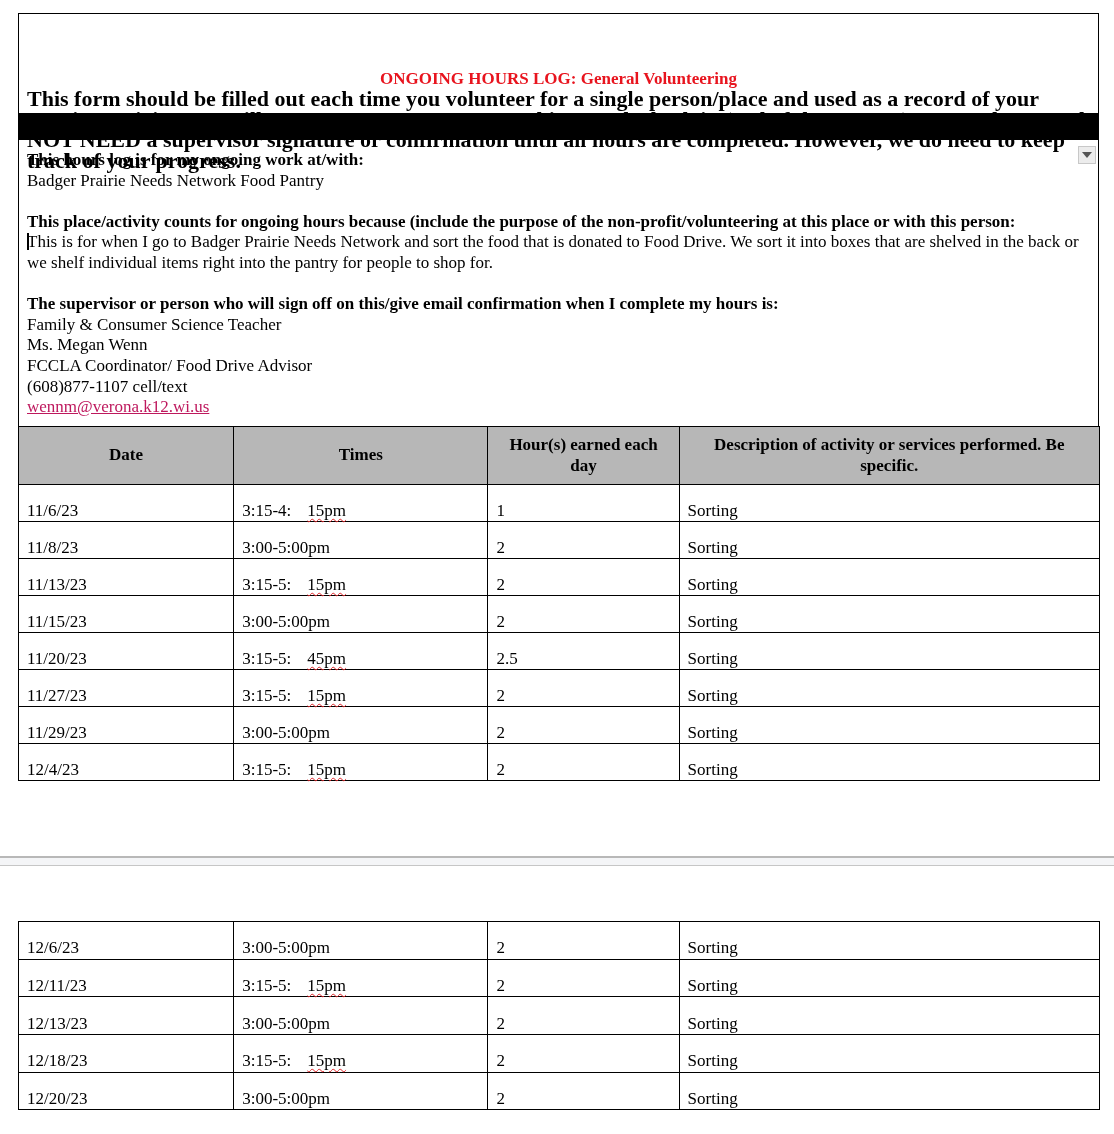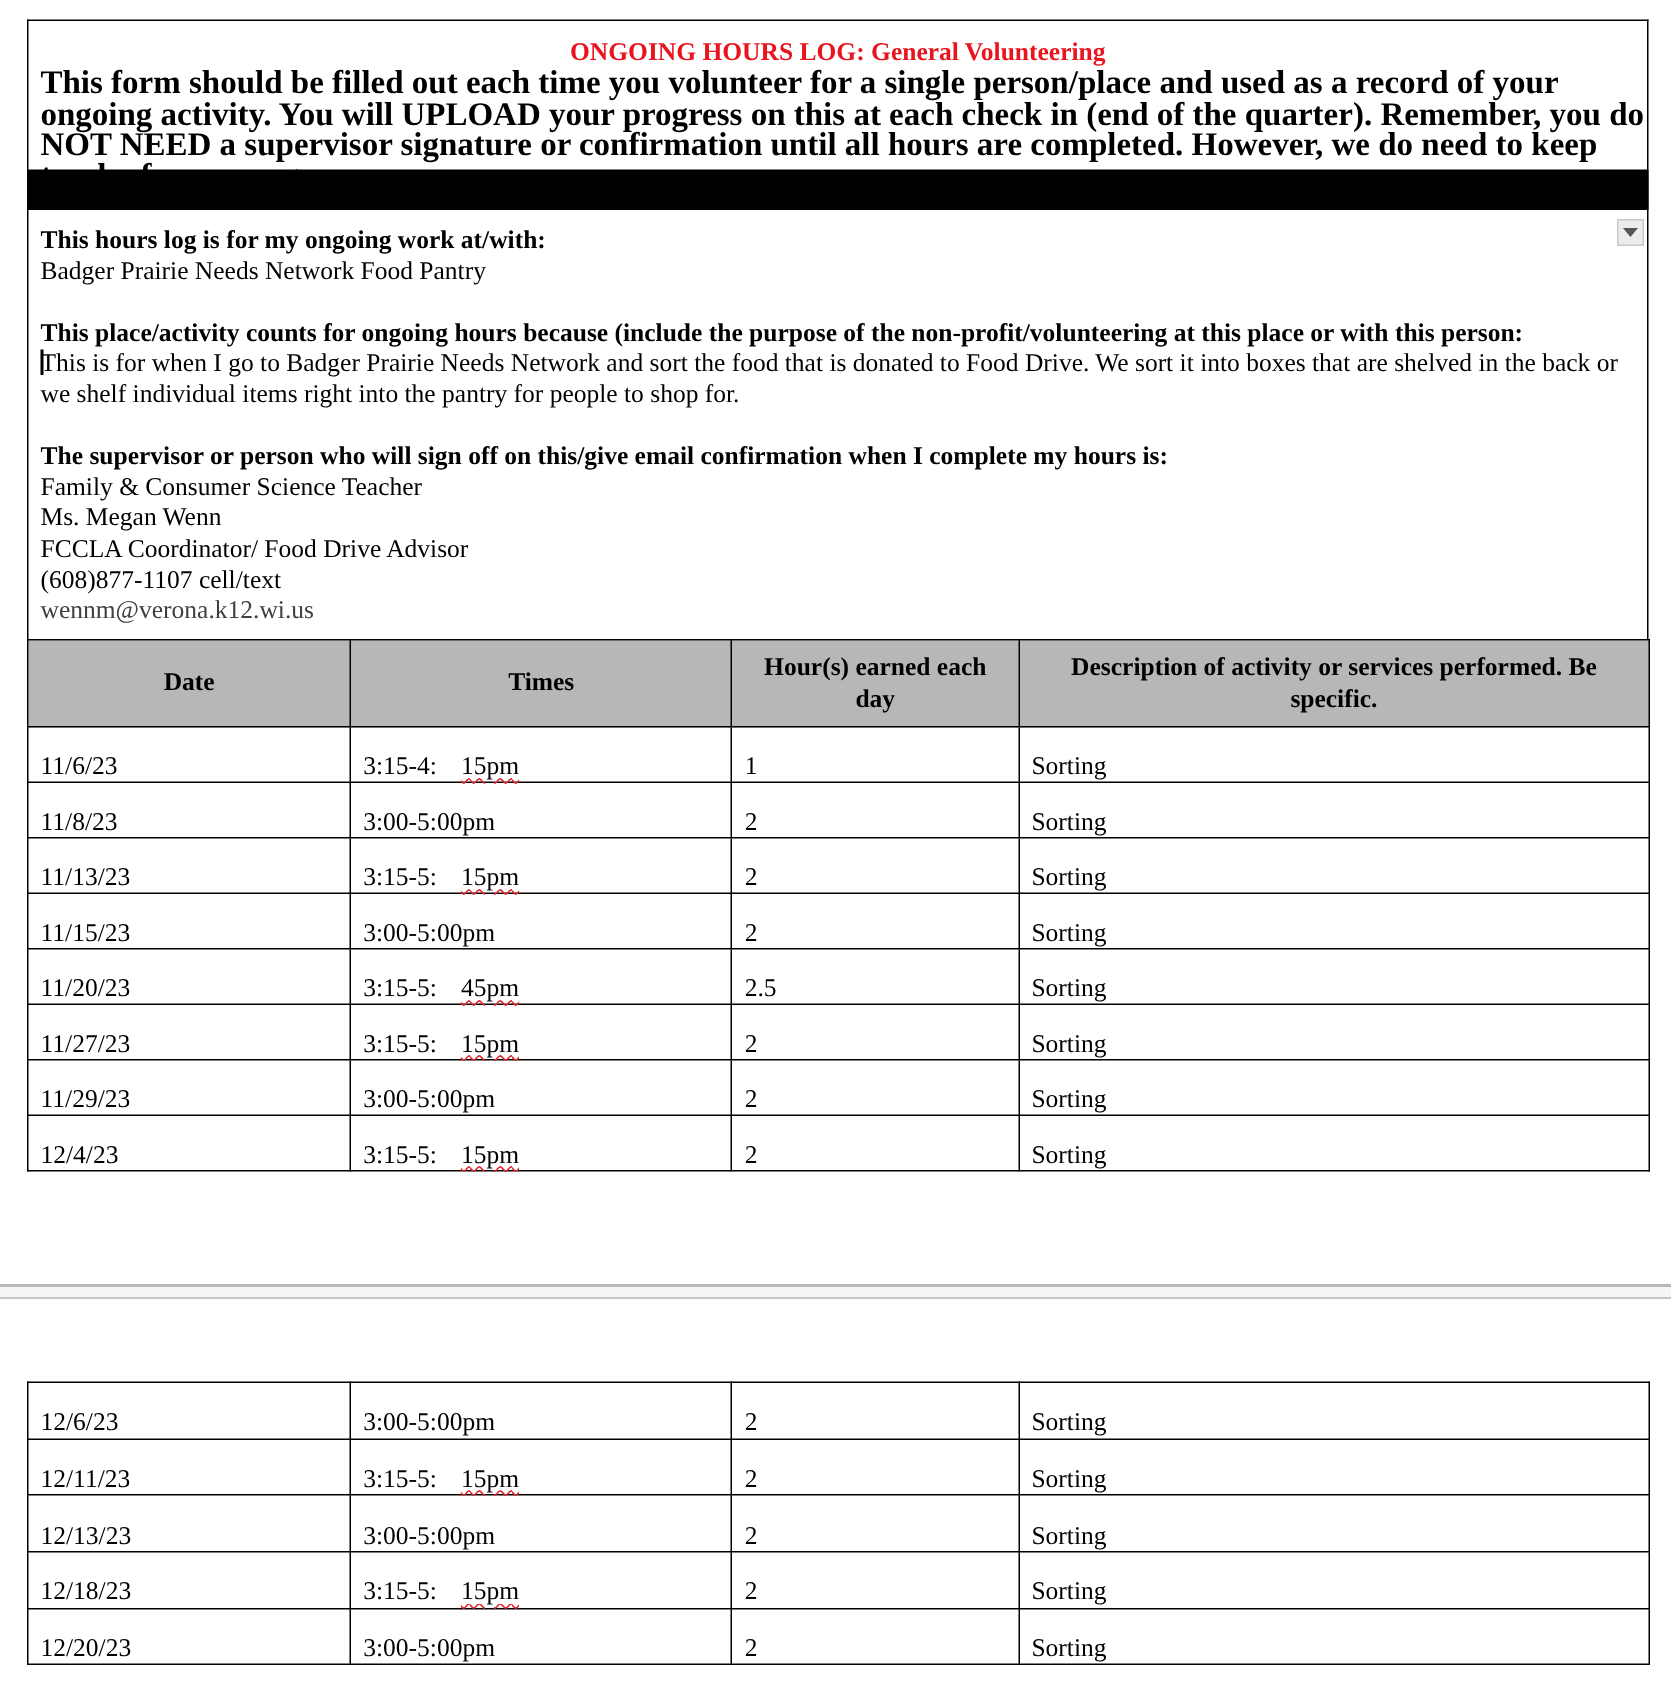--- a/index.html
+++ b/index.html
@@ -3,33 +3,33 @@
 <meta charset="utf-8">
 <style>
   html, body { margin:0; padding:0; background:#ffffff; }
   body { width:1114px; height:1134px; position:relative; overflow:hidden;
          font-family:"Liberation Serif", "DejaVu Serif", serif; color:#000; }
 
   
   .page1 { position:absolute; left:18px; top:13px; width:1081px; }
   .header-box { border:1px solid #000; border-bottom:none; height:100px; box-sizing:border-box;
                 padding:10px 0 0 8px; }
-  .title { color:#e8141e; font-weight:bold; font-size:17px; text-align:center; line-height:21px; margin-right:8px; }
+  .title { color:#e8141e; font-weight:bold; font-size:17px; text-align:center; line-height:21px; margin-right:8px;margin-top:44px; }
   .intro { font-weight:bold; font-size:22px; line-height:20.5px; }
   .black-bar { height:27px; background:#000; border-left:1px solid #000; border-right:1px solid #000; }
   .info-box { border-left:1px solid #000; border-right:1px solid #000; position:relative;
               padding:10px 8px 0 8px; height:286px; box-sizing:border-box; font-size:17px; line-height:20.6px; }
   .bold { font-weight:bold; }
   .gap { height:20.6px; }
   .dropdown { position:absolute; right:2px; top:6px; width:18px; height:18px; background:#ececec;
               border:1px solid #c8c8c8; box-sizing:border-box; display:flex; align-items:center; justify-content:center; cursor:pointer; }
   .dropdown .tri { width:0; height:0; border-left:5px solid transparent; border-right:5px solid transparent;
                    border-top:6px solid #555; }
   .cursor { display:inline-block; width:2px; height:17px; background:#000; vertical-align:-3px; margin-right:-2px; }
-  a.email { color:#404040; }
+  a.email { color:#be185d; text-decoration:underline; }
 
   table.log { border-collapse:collapse; width:1082px; table-layout:fixed; font-size:17px; }
   table.log td, table.log th { border:1px solid #000; padding:0 8px; }
   table.log th { background:#b7b7b7; font-weight:bold; text-align:center; height:57px; line-height:20.5px; vertical-align:middle; }
   table.log td { height:36.5px; box-sizing:border-box; vertical-align:middle; padding-top:16px; }
   .col-date { width:215px; } .col-times { width:254px; } .col-hours { width:191px; } .col-desc { width:420px; }
   .spell { text-decoration:underline wavy #e0262a; text-decoration-thickness:1px; text-underline-offset:2px;margin-left:16px; }
 
   
   .page-break { position:absolute; left:0; top:856px; width:1114px; height:10px;

